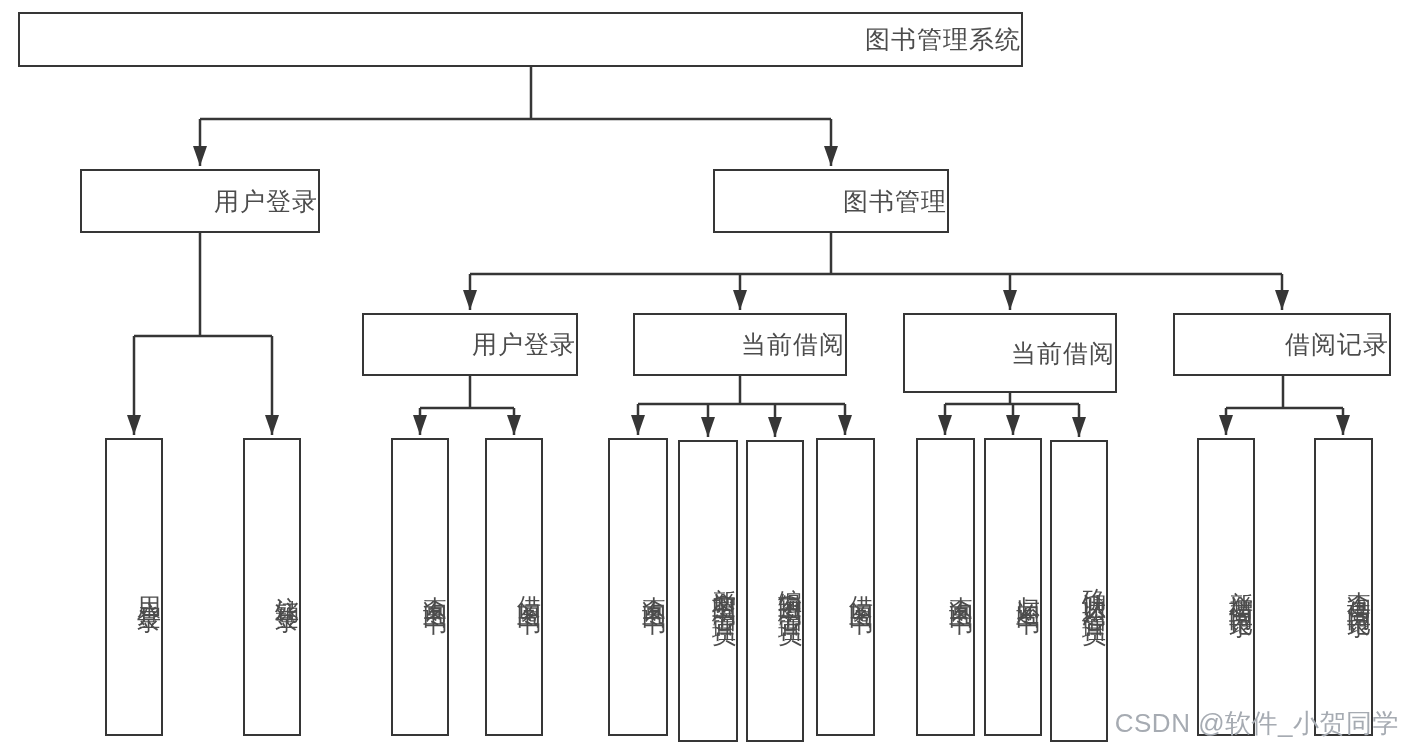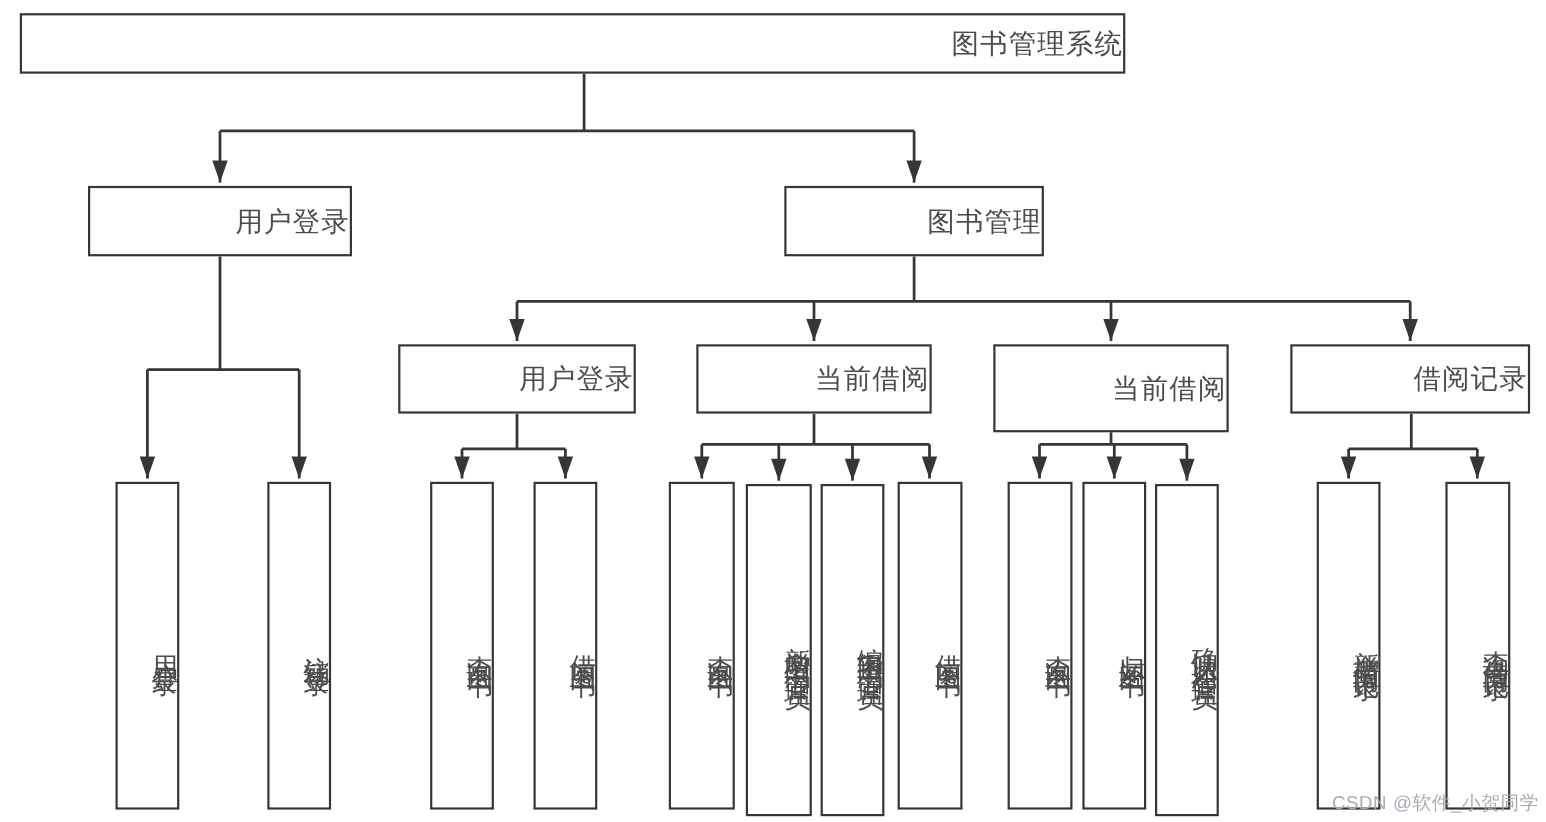--- a/index.html
+++ b/index.html
@@ -13,21 +13,21 @@
     border:2.5px solid #363636;display:flex;align-items:center;justify-content:flex-end;
     color:#4c4c4c;z-index:2;
   }
   .hlabel{font-size:25px;letter-spacing:1px;white-space:nowrap;}
   .vlabel{
     writing-mode:vertical-rl;text-orientation:mixed;
     font-size:24px;letter-spacing:5px;line-height:1;white-space:nowrap;
   }
   .watermark{
     position:absolute;right:6px;bottom:6px;z-index:5;
-    font-size:17px;letter-spacing:0.5px;color:#a6abb2;white-space:nowrap;
+    font-size:26px;letter-spacing:0.5px;color:#a6abb2;white-space:nowrap;
   }
 </style>
 </head>
 <body>
 
 <div class="stage">
 
   <svg class="wires" width="1405" height="747" viewBox="0 0 1405 747">
     <defs>
       <marker id="arrow" markerUnits="userSpaceOnUse" markerWidth="22" markerHeight="16" viewBox="0 0 22 16" refX="21" refY="8" orient="auto">

